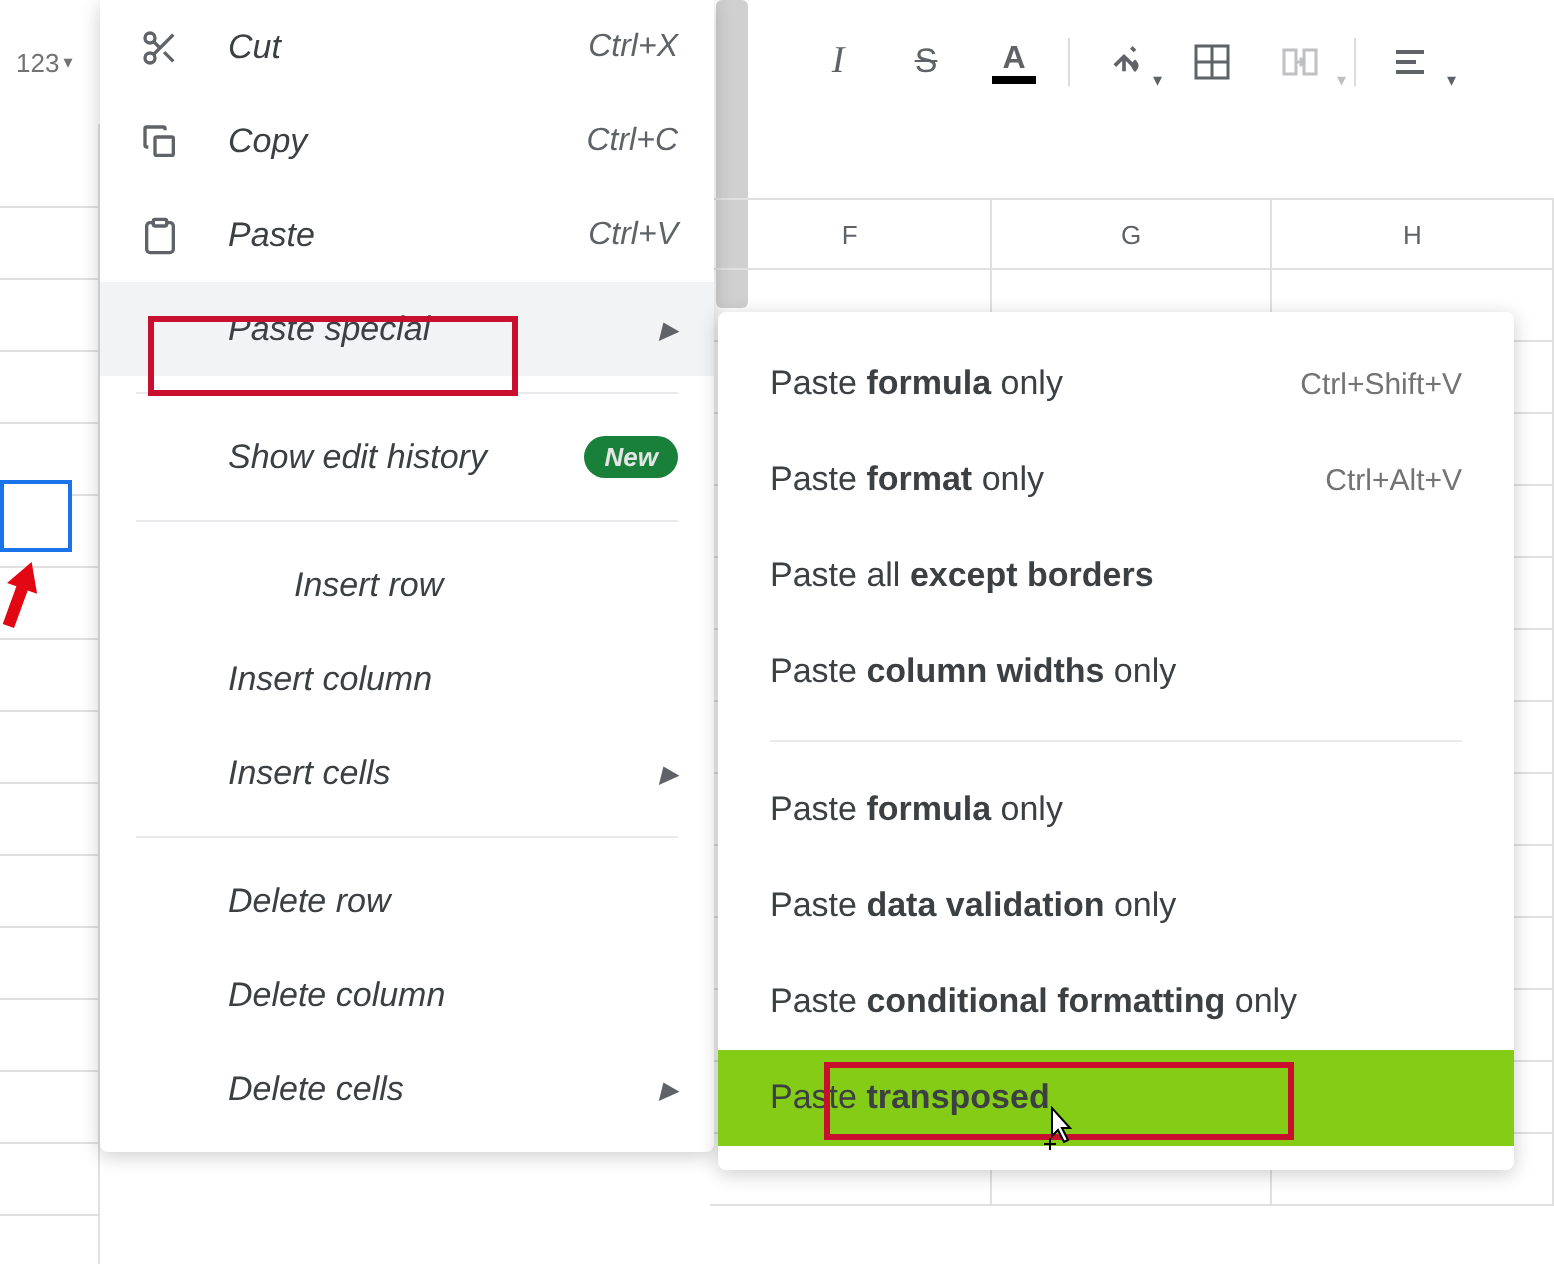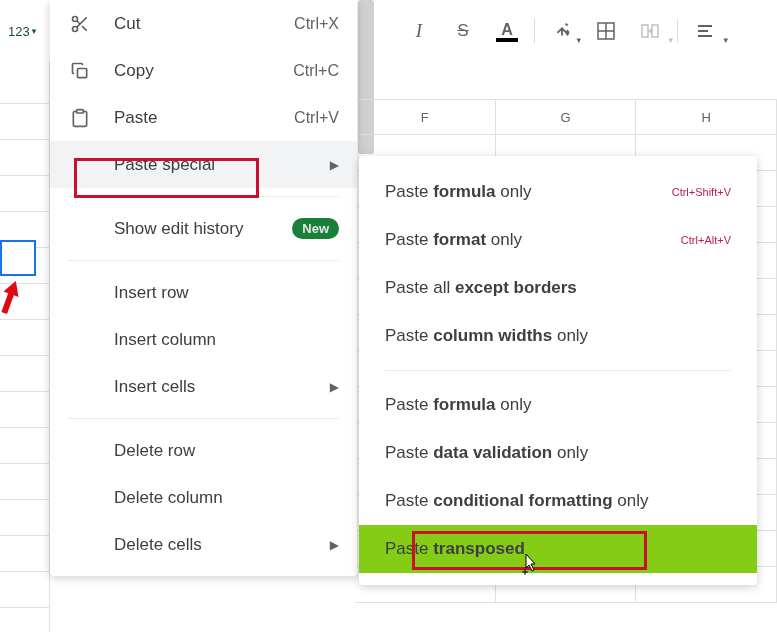--- a/index.html
+++ b/index.html
@@ -1,21 +1,21 @@
 <!DOCTYPE html>
 <html><head>
   <meta charset="utf-8">
   <style>
     * { margin: 0; padding: 0; box-sizing: border-box; font-family: Arial, sans-serif; }
     body { background: #fff; width: 777px; height: 632px; overflow: hidden; position: relative; }
     
     .toolbar { height: 62px; display: flex; align-items: center; padding: 0 4px; }
     .toolbar-left { display: flex; align-items: center; gap: 4px; }
     .tb-sep { width: 1px; height: 24px; background: #dadce0; margin: 0 4px; }
-    .tb-123 { font-size: 13px; color: #14532d; padding: 0 4px; display: flex; align-items: center; }
+    .tb-123 { font-size: 13px; color: #737373; padding: 0 4px; display: flex; align-items: center; }
     .dd-arrow { font-size: 9px; margin-left: 2px; }
     
     .toolbar-right { position: absolute; left: 398px; top: 0; height: 62px; display: flex; align-items: center; gap: 2px; }
     .tb-btn { width: 42px; height: 40px; display: flex; align-items: center; justify-content: center; color: #5f6368; position: relative; }
     .italic { font-style: italic; font-size: 19px; font-family: Georgia, serif; }
     .strike { text-decoration: line-through; font-size: 17px; }
     .text-color { display: flex; flex-direction: column; align-items: center; }
     .text-color .letter { font-size: 16px; font-weight: bold; }
     .text-color .underline { width: 22px; height: 4px; background: #000; margin-top: -1px; }
     
@@ -25,38 +25,38 @@
     .grid { position: absolute; left: 355px; top: 135px; right: 0; bottom: 0; }
     .grid-row { height: 36px; border-bottom: 1px solid #e0e0e0; display: flex; }
     .grid-cell { flex: 1; border-right: 1px solid #e0e0e0; }
     
     .left-bg { position: absolute; left: 0; top: 62px; width: 50px; bottom: 0; }
     .lb-row { height: 36px; border-bottom: 1px solid #e0e0e0; border-right: 1px solid #e0e0e0; }
     .selected-cell { position: absolute; left: 0; top: 240px; width: 36px; height: 36px; border: 2px solid #1a73e8; background: #fff; }
     .red-arrow { position: absolute; left: 0; top: 280px; width: 20px; height: 34px; }
     
     .context-menu { position: absolute; left: 50px; top: 0; width: 307px; background: #fff; box-shadow: 0 2px 10px rgba(0,0,0,0.2); border-radius: 0 0 4px 4px; padding-bottom: 8px; }
-    .menu-item { display: flex; align-items: center; height: 47px; padding: 0 18px; font-size: 17px; color: #3c4043; cursor: pointer; }
+    .menu-item { display: flex; align-items: center; height: 47px; padding: 0 18px; font-size: 17px; color: #3c4043; cursor: pointer; font-style: italic; }
     .menu-icon { width: 24px; height: 24px; margin-right: 22px; display: flex; align-items: center; justify-content: center; color: #5f6368; }
     .menu-label { flex: 1; }
     .menu-shortcut { color: #5f6368; font-size: 16px; }
     .menu-sep { height: 1px; background: #e8eaed; margin: 8px 18px; }
     .menu-item.indented { padding-left: 96px; }
     .submenu-arrow { color: #5f6368; font-size: 12px; }
     .badge-new { background: #188038; color: #e5e5e5; font-size: 13px; font-weight: bold; padding: 3px 10px; border-radius: 12px; }
     
     .highlight-box { position: absolute; border: 3px solid #c8102e; pointer-events: none; }
     .hl-paste-special { left: 74px; top: 158px; width: 185px; height: 40px; }
     .paste-special-row { background: #f1f3f4; gap: 42px; }
     
     .submenu { position: absolute; left: 359px; top: 156px; width: 398px; background: #fff; box-shadow: 0 2px 10px rgba(0,0,0,0.2); border-radius: 4px; padding: 12px 0; }
     .sub-item { display: flex; align-items: center; height: 48px; padding: 0 26px; font-size: 17px; color: #3c4043; cursor: pointer; }
     .sub-item.hl { background: #84cc16; }
     .sub-label { flex: 1; }
-    .sub-shortcut { color: #be185d; font-size: 11px; }
+    .sub-shortcut { color: #737373; font-size: 15px; }
     .sub-sep { height: 1px; background: #e8eaed; margin: 10px 26px; }
     .hl-transposed { left: 412px; top: 531px; width: 235px; height: 39px; }
     
     .scrollbar { position: absolute; left: 358px; top: 0; width: 16px; height: 154px; background: #d0d0d0; border-radius: 3px; }
     
     .cursor { position: absolute; left: 520px; top: 552px; pointer-events: none; }
   </style>
 </head>
 <body>
 
@@ -251,21 +251,21 @@
   <div class="menu-item paste-special-row indented" style="padding-left:64px">
     <span class="menu-label">Paste special</span>
     <span class="submenu-arrow">▶</span>
   </div>
   <div class="menu-sep"></div>
   <div class="menu-item" style="padding-left:64px">
     <span class="menu-label">Show edit history</span>
     <span class="badge-new">New</span>
   </div>
   <div class="menu-sep"></div>
-  <div class="menu-item" style="padding-left:64px">
+  <div class="menu-item" style="padding-left:97px">
     <span class="menu-label">Insert row</span>
   </div>
   <div class="menu-item" style="padding-left:64px">
     <span class="menu-label">Insert column</span>
   </div>
   <div class="menu-item" style="padding-left:64px">
     <span class="menu-label">Insert cells</span>
     <span class="submenu-arrow">▶</span>
   </div>
   <div class="menu-sep"></div>

